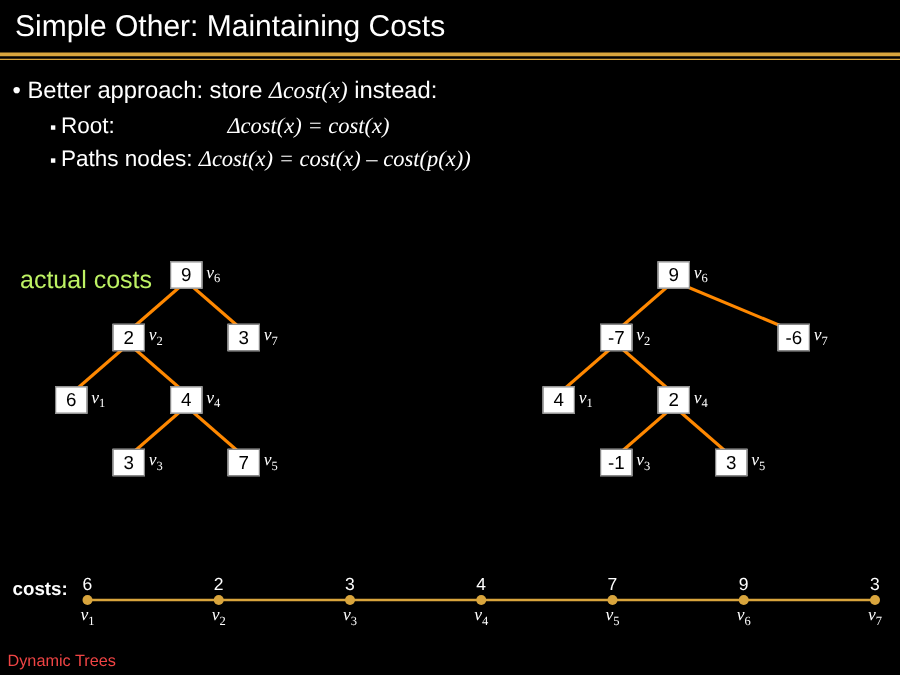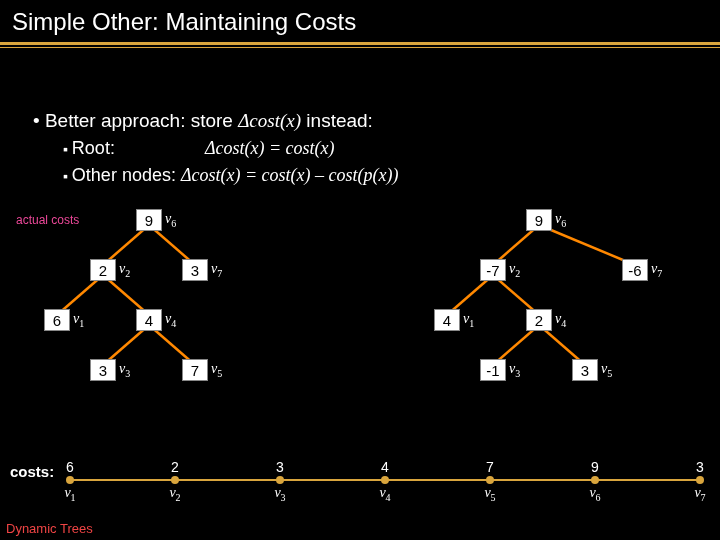--- a/index.html
+++ b/index.html
@@ -18,21 +18,21 @@
     font-weight: normal;
   }
   .hr1 { height: 3px; background: #d9a53d; margin: 0; }
   .hr2 { height: 1px; background: #d9a53d; margin-top: 2px; }
   .content {
     padding: 14px 0 0 0;
     font-size: 18px;
   }
   ul.bullets { list-style: none; }
   ul.bullets > li::before { content: "• "; }
-  ul.bullets > li { padding-left: 33px; font-size: 19px; margin-top: 48px; }
+  ul.bullets > li { padding-left: 10px; font-size: 19px; }
   ul.sub { list-style: none; margin-top: 6px; }
   ul.sub > li::before { content: "▪ "; font-size: 14px;}
   ul.sub > li { padding-left: 30px; font-size: 18px; margin-bottom: 6px;}
   .ital { font-style: italic; font-family: "Times New Roman", serif; }
   .delta { font-family: "Times New Roman", serif; }
   .stage {
     position: absolute;
     left: 0;
     top: 195px;
     width: 720px;
@@ -52,22 +52,22 @@
     height: 22px;
     background: #fff;
     color: #000;
     font-size: 15px;
     text-align: center;
     line-height: 22px;
     border: 1px solid #888;
   }
   .caption {
     position: absolute;
-    font-size: 12px;
-    color: #ec4899;
+    font-size: 20px;
+    color: #bef264;
   }
   svg.edges {
     position: absolute;
     left: 0; top: 0;
     width: 720px; height: 260px;
   }
   svg.edges line { stroke: #ff8800; stroke-width: 2.5; }
   .costs-row {
     position: absolute;
     left: 0;
@@ -122,21 +122,21 @@
   <ul class="bullets">
     <li>
       <span>Better approach: store </span><span class="ital delta">Δcost(x)</span><span> instead:</span>
       <ul class="sub">
         <li>
           <span>Root:</span>
           <span style="display:inline-block;width:80px"></span>
           <span class="ital delta">Δcost(x) = </span><span class="ital">cost(x)</span>
         </li>
         <li>
-          <span>Other nodes: </span>
+          <span>Paths nodes: </span>
           <span class="ital delta">Δcost(x) = cost(x) – cost(p(x))</span>
         </li>
       </ul>
     </li>
   </ul>
 </div>
 
 <div class="stage">
   <svg class="edges">
 

